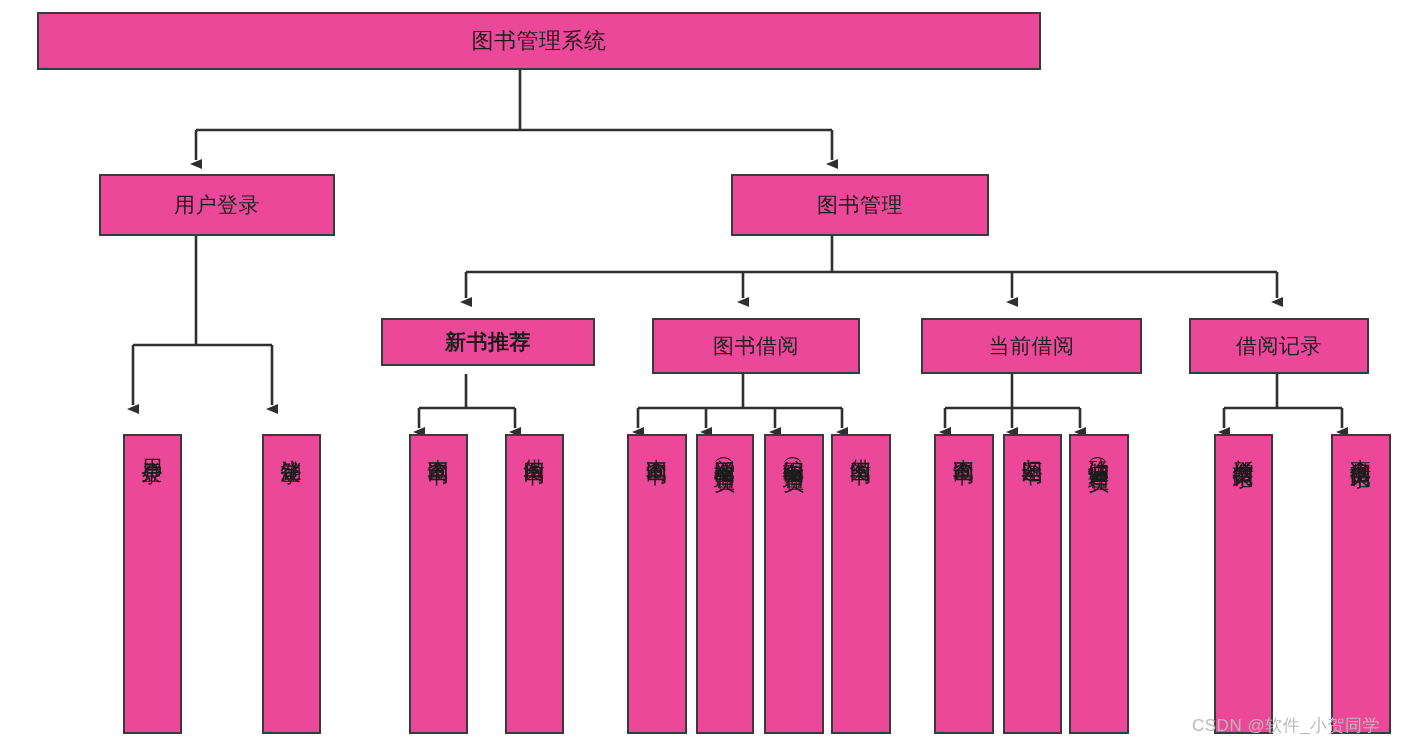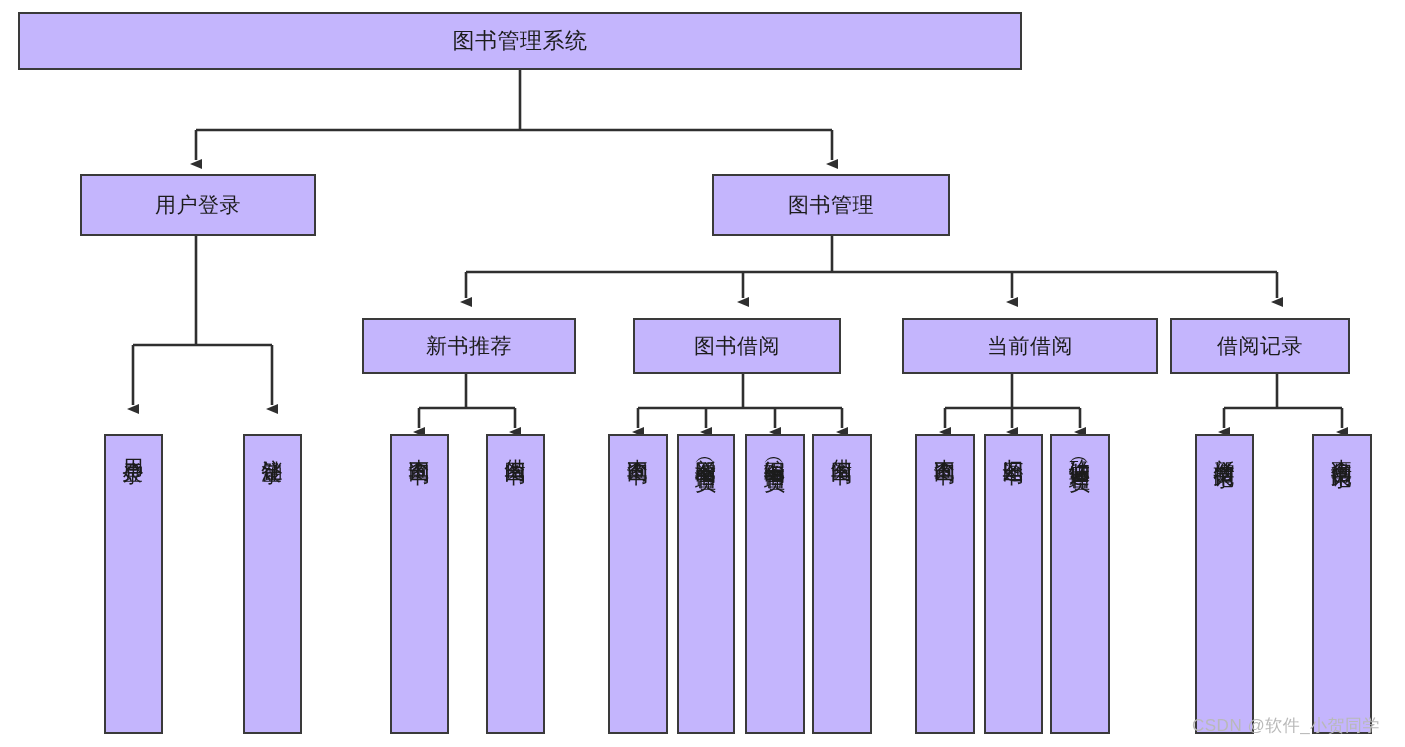--- a/index.html
+++ b/index.html
@@ -22,26 +22,27 @@
     position: absolute;
     left: 0;
     top: 0;
     width: 1405px;
     height: 747px;
     pointer-events: none;
   }
   .node {
     position: absolute;
     box-sizing: border-box;
-    background: #c4b5fd;
+    background: #ec4899;
     border: 2px solid #3a3a3a;
     display: flex;
     align-items: center;
     justify-content: center;
     color: #1c1c1c;
+    margin-left: 19px;
   }
   .node .label {
     display: block;
     text-align: center;
     line-height: 1.18;
     letter-spacing: 0.5px;
     white-space: nowrap;
   }
   
   .node.horiz .label {
@@ -129,33 +130,33 @@
   </svg>
 
   <div class="node horiz root" style="left:18px; top:12px; width:1004px; height:58px;">
     <span class="label">图书管理系统</span>
   </div>
 
   <div class="node horiz" style="left:80px; top:174px; width:236px; height:62px;">
     <span class="label">用户登录</span>
   </div>
 
-  <div class="node horiz" style="left:712px; top:174px; width:238px; height:62px;">
+  <div class="node horiz" style="left:712px; top:174px; width:258px; height:62px;">
     <span class="label">图书管理</span>
   </div>
 
-  <div class="node horiz" style="left:362px; top:318px; width:214px; height:56px;">
+  <div class="node horiz" style="left:362px; top:318px; width:214px; height:48px;font-weight:bold;">
     <span class="label">新书推荐</span>
   </div>
 
   <div class="node horiz" style="left:633px; top:318px; width:208px; height:56px;">
     <span class="label">图书借阅</span>
   </div>
 
-  <div class="node horiz" style="left:902px; top:318px; width:256px; height:56px;">
+  <div class="node horiz" style="left:902px; top:318px; width:221px; height:56px;">
     <span class="label">当前借阅</span>
   </div>
 
   <div class="node horiz" style="left:1170px; top:318px; width:180px; height:56px;">
     <span class="label">借阅记录</span>
   </div>
 
   <div class="node vert" style="left:104px; top:434px; width:59px; height:300px;">
     <span class="label">用户登录</span>
   </div>

